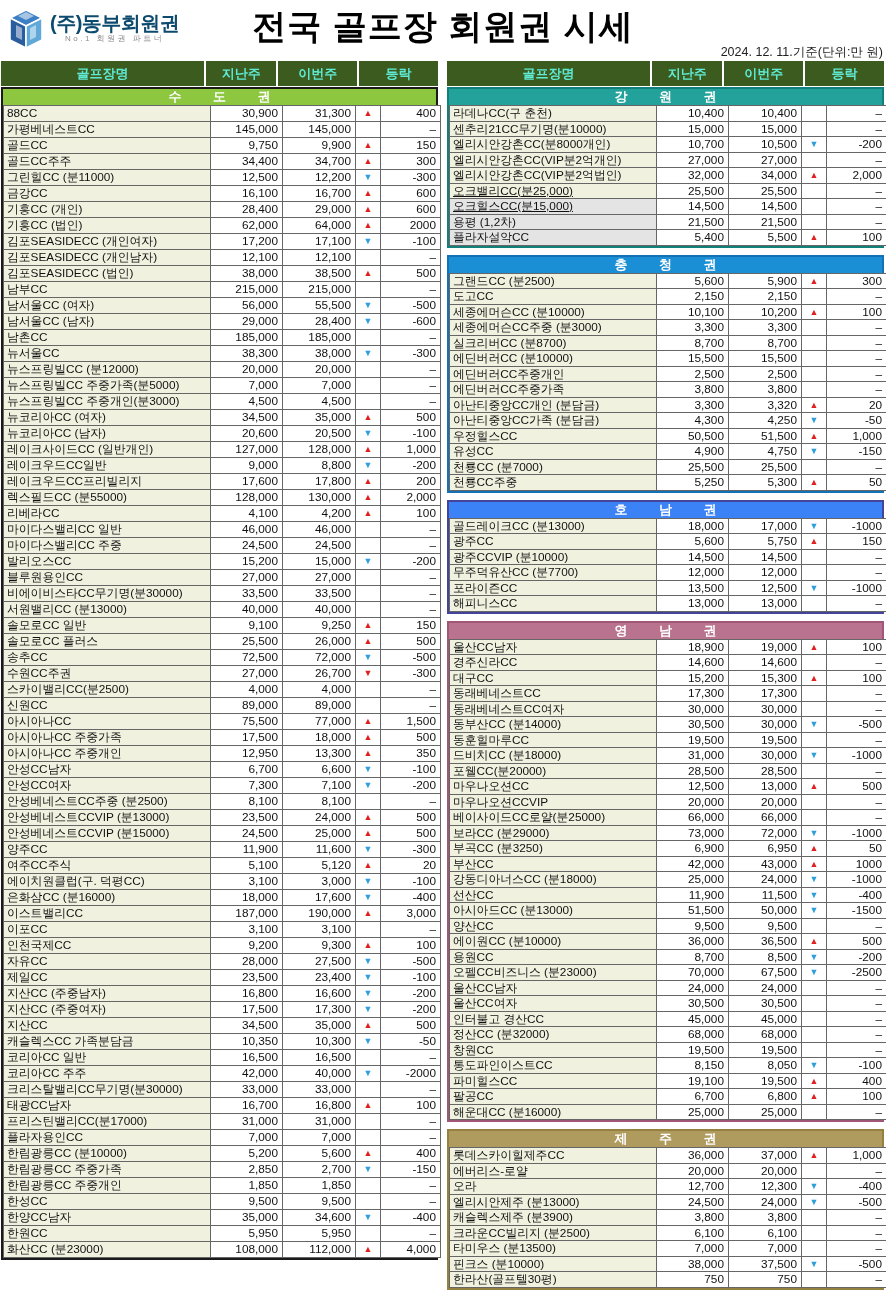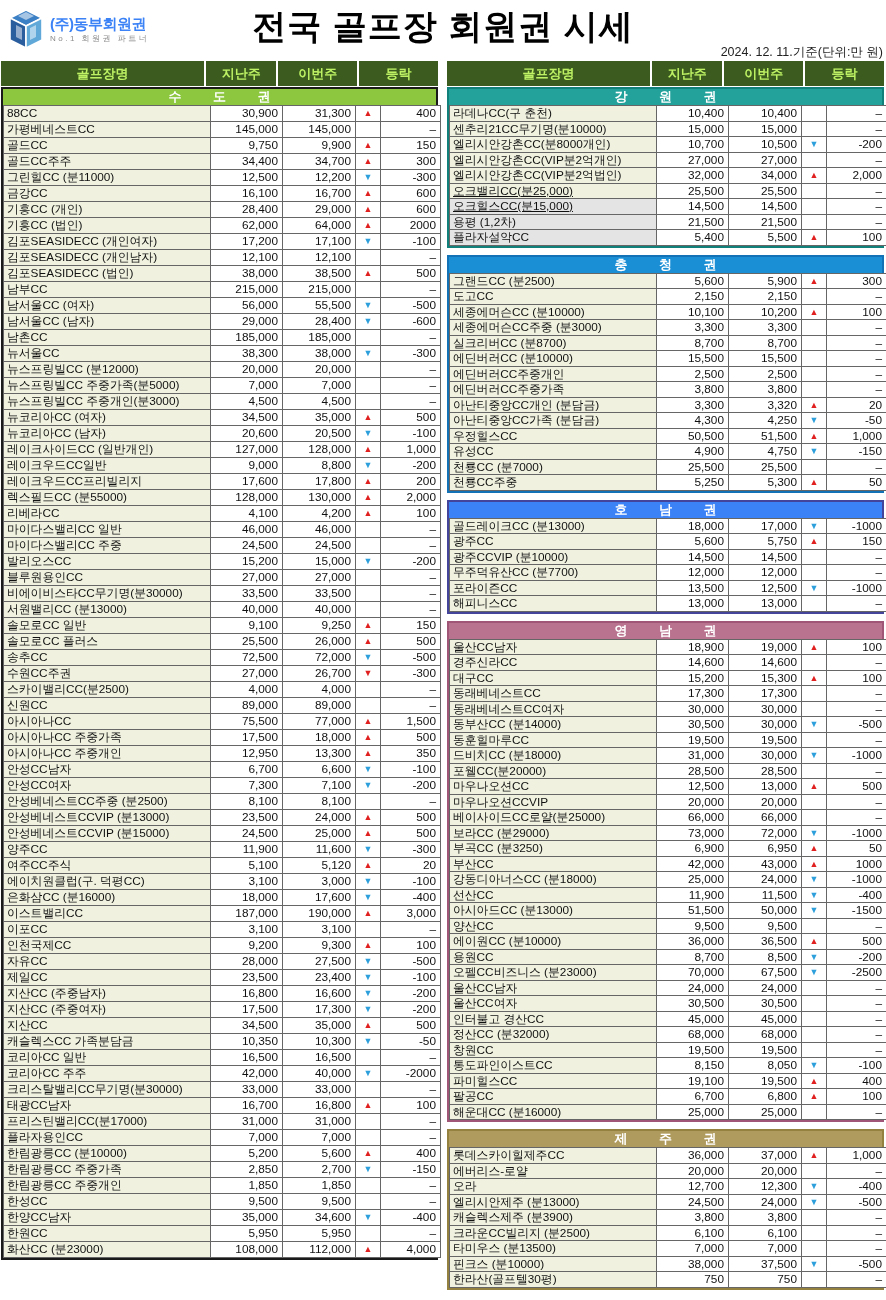--- a/index.html
+++ b/index.html
@@ -4,29 +4,29 @@
 <style>
   html,body{margin:0;padding:0;}
   body{
     width:886px;height:1300px;overflow:hidden;background:#fff;
     font-family:"Liberation Sans","DejaVu Sans",sans-serif;color:#111;
   }
   .page{position:relative;width:886px;padding:0;}
   
   .hdr{position:relative;height:61px;}
   .logo{position:absolute;left:8px;top:9px;display:flex;align-items:center;gap:6px;}
-  .logo-txt .co{font-size:15px;font-weight:800;color:#3b82f6;letter-spacing:-0.5px;line-height:19px;}
+  .logo-txt .co{font-size:20px;font-weight:800;color:#0c4a6e;letter-spacing:-0.5px;line-height:19px;}
   .logo-txt .sub{font-size:8px;color:#8c8c8c;letter-spacing:2.5px;text-align:center;line-height:11px;}
   .title{position:absolute;left:0;right:0;top:4px;text-align:center;font-size:34px;font-weight:900;letter-spacing:1px;color:#000;}
   .datenote{position:absolute;right:3px;top:44px;font-size:12.5px;color:#222;}
   
   .cols{display:flex;gap:9px;padding-left:1px;align-items:flex-start;}
   .col{width:437px;}
   .colhead{display:flex;gap:2px;background:#fff;margin-bottom:1px;}
-  .colhead div{color:#bef264;font-weight:bold;font-size:13px;text-align:center;height:25px;line-height:25px;overflow:hidden;}
+  .colhead div{color:#5eead4;font-weight:bold;font-size:13px;text-align:center;height:25px;line-height:25px;overflow:hidden;}
   .ch-name{width:206px;} .ch-lw{width:71px;} .ch-tw{width:80px;} .ch-chg{width:80px;}
   
   .region{border:2px solid #701a75;margin-bottom:7px;}
   .banner{height:16px;line-height:16px;color:#fff;font-weight:bold;font-size:13px;text-align:center;letter-spacing:14px;padding-left:14px;box-sizing:border-box;overflow:hidden;}
   table.grid{border-collapse:collapse;width:437px;table-layout:fixed;}
   .grid td{border:1px solid #666;font-size:11.8px;padding:0 4px 0 3px;overflow:hidden;white-space:nowrap;box-sizing:border-box;}
   .grid.left td{height:16px;line-height:15px;}
   .grid.right td{height:15.3px;line-height:14.5px;}
   td.name{background:#f0f2df;text-align:left;}
   td.name.grey{background:#e4e4e4;}

